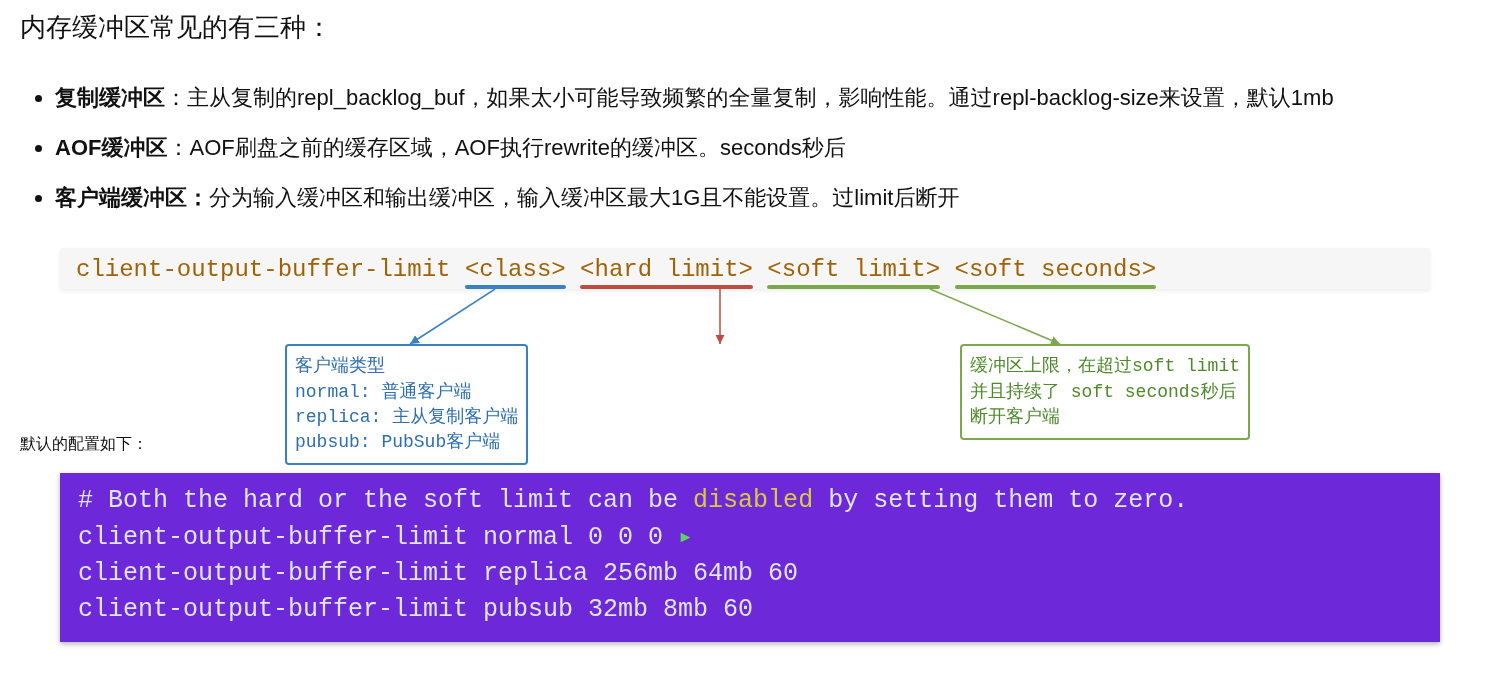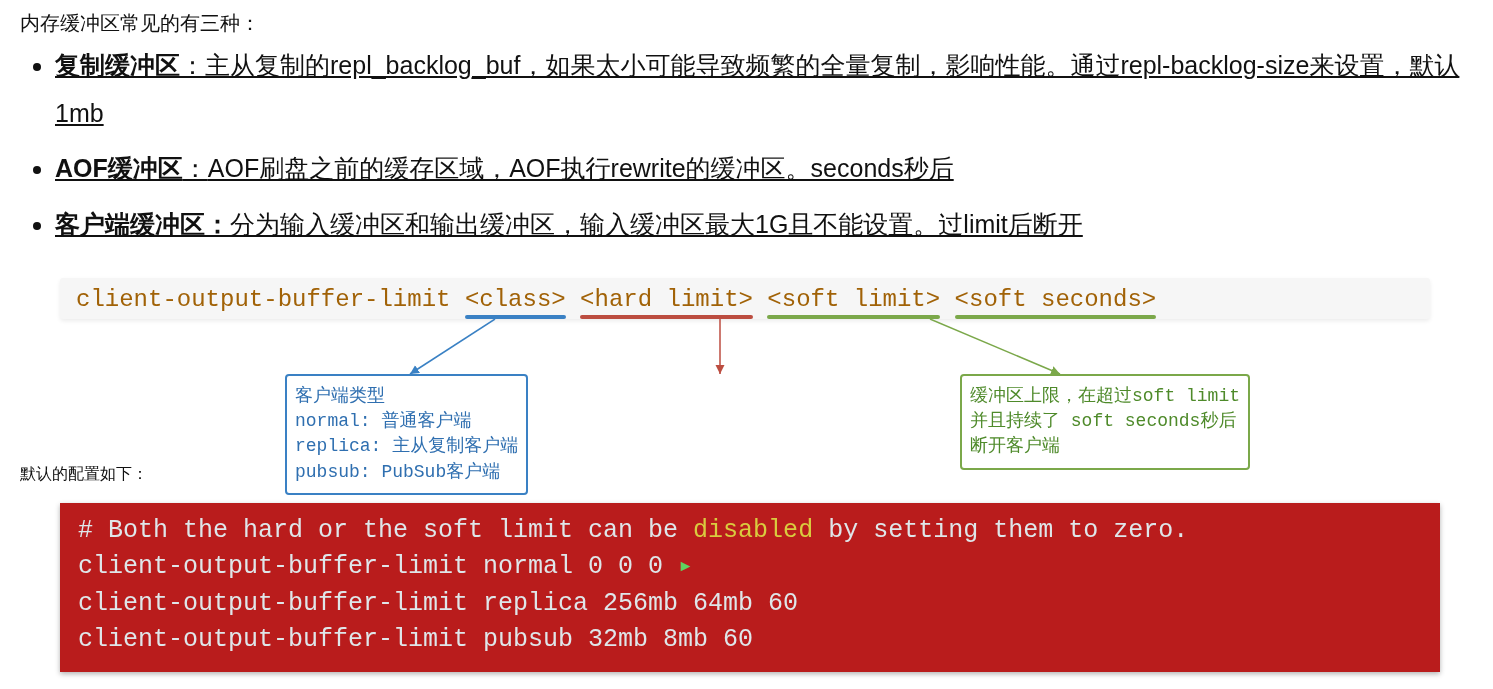--- a/index.html
+++ b/index.html
@@ -5,33 +5,32 @@
   body {
     margin: 0;
     padding: 10px 20px;
     font-family: "PingFang SC", "Microsoft YaHei", -apple-system, sans-serif;
     color: #111;
     background: #fff;
     width: 1493px;
     box-sizing: border-box;
   }
   .intro {
-    font-size: 20px;
-    margin-bottom: 5px;
+    font-size: 26px;
+    margin-bottom: 32px;
   }
   ul.buf-list {
     list-style: disc;
     padding-left: 35px;
     margin: 0 0 30px 0;
   }
   ul.buf-list li {
-    font-size: 25px;
+    font-size: 22px;
     line-height: 1.9;
     margin-bottom: 8px;
-    text-decoration: underline;
   }
   ul.buf-list li .bold {
     font-weight: 700;
   }
   .code-bar-wrap {
     margin-left: 40px;
     width: 1370px;
     background: #f6f6f6;
     border-radius: 3px;
     box-shadow: 0 2px 4px rgba(0,0,0,0.08);
@@ -74,21 +73,21 @@
   svg.arrows { position: absolute; left:0; top:0; width:100%; height:60px; pointer-events:none; }
 
   .default-label {
     font-size: 16px;
     margin: -55px 0 18px 0;
   }
 
   .terminal {
     margin-left: 40px;
     width: 1380px;
-    background: #b91c1c;
+    background: #6d28d9;
     padding: 10px 18px 14px 18px;
     font-family: "Courier New", monospace;
     font-size: 25px;
     line-height: 1.45;
     color: #dfe6e9;
     box-sizing: border-box;
     box-shadow: 0 2px 5px rgba(0,0,0,0.3);
     white-space: pre;
   }
   .terminal .comment { color: #dfe6e9; }

